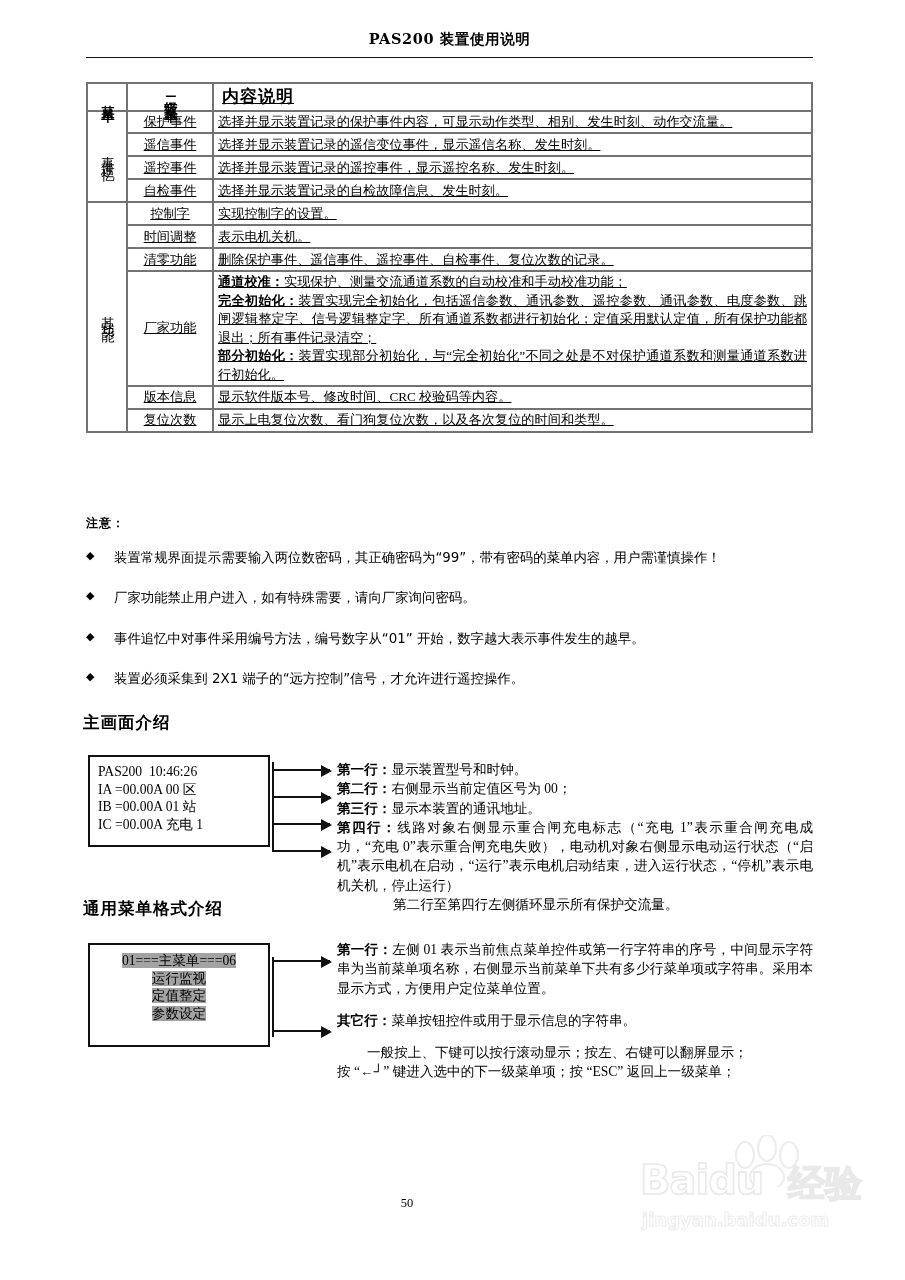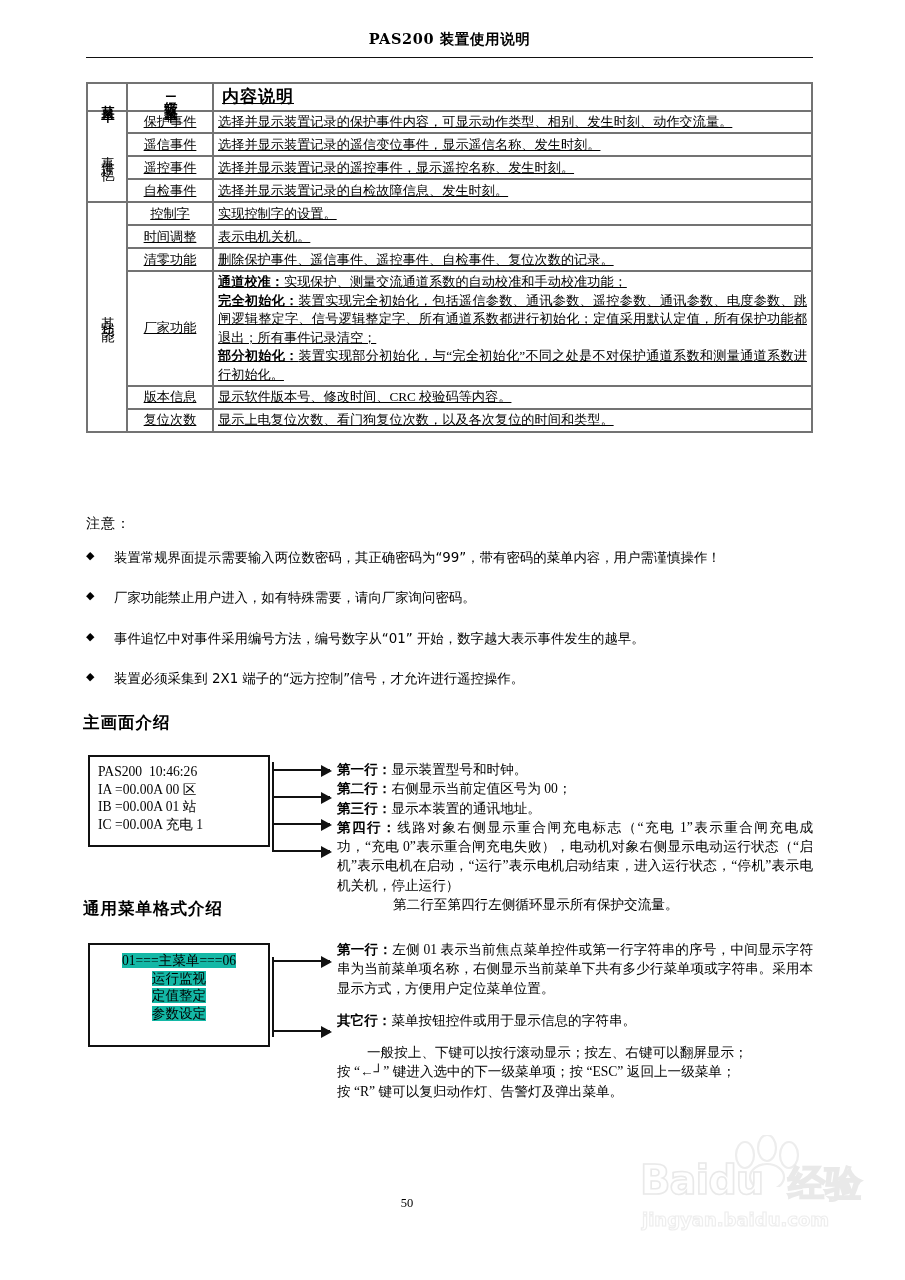--- a/index.html
+++ b/index.html
@@ -55,21 +55,21 @@
     font-size:13.4px;
     line-height:1.25;
   }
   .desc{padding-left:6px;text-align:justify;}
   .desc b{font-weight:700;}
   .rowsmall td{height:19px;}
 
   
   .notice-title{
     position:absolute;left:86px;top:515px;
-    font-size:14px;font-weight:400;
+    font-size:12px;font-weight:700;
     font-family:"DejaVu Sans","Liberation Sans",sans-serif;
     letter-spacing:1px;
   }
   .bullets{position:absolute;left:86px;top:548px;width:727px;}
   .bullet{
     display:flex;align-items:flex-start;
     margin-bottom:21px;
     font-size:13.4px;
     font-family:"DejaVu Sans","Liberation Sans",sans-serif;
   }
@@ -98,21 +98,21 @@
   #lcd1{left:88px;top:755px;width:182px;height:92px;}
   #lcd2{left:88px;top:943px;width:182px;height:104px;}
   .lcd-lines{
     font-family:"Liberation Serif","DejaVu Serif",serif;
     font-size:13.6px;
     line-height:1.30;
     padding:6px 12px 0 8px;
     white-space:pre;
   }
   #lcd2 .lcd-lines{padding:7px 0 0 0;text-align:center;}
-  #lcd2 .shade{background:#14b8a6;}
+  #lcd2 .shade{background:#a3a3a3;}
   #lcd2 .l1{letter-spacing:0px;}
 
   
   .arrow{
     position:absolute;height:0;
     border-top:2.4px solid #111;
   }
   .arrow:after{
     content:"";position:absolute;right:-2px;top:-6px;
     border-left:11px solid #111;
@@ -310,21 +310,20 @@
   <div class="arrow" style="left:272px;top:1030px;width:58px;"></div>
 
   <div class="expl" id="expl2">
       <div><span class="lbl">第一行：</span><span>左侧 01 表示当前焦点菜单控件或第一行字符串的序号，中间显示字符串为当前菜单项名称，右侧显示当前菜单下共有多少行菜单项或字符串。采用本显示方式，方便用户定位菜单位置。</span></div>
       <div class="gap"></div>
       <div><span class="lbl">其它行：</span><span>菜单按钮控件或用于显示信息的字符串。</span></div>
       <div class="gap"></div>
       <div>
         <span class="indent" style="text-indent: 30px;">一般按上、下键可以按行滚动显示；按左、右键可以翻屏显示；</span>
         <span style="display: block;"><span>按 “</span><span style="font-weight: 700;">←┘</span><span>” 键进入选中的下一级菜单项；按 “ESC” 返回上一级菜单；</span></span>
-        <span style="display: block;">按 “R” 键可以复归动作灯、告警灯及弹出菜单。</span>
       </div>
     </div>
 
   <div class="pageno">50</div>
 
   <div class="wm">
     <svg class="paw" width="95" height="52" viewBox="0 0 95 52">
       <ellipse cx="20" cy="20" rx="9" ry="13" fill="none" stroke="#ededed" stroke-width="2.2"></ellipse>
       <ellipse cx="42" cy="13" rx="9" ry="13" fill="none" stroke="#ededed" stroke-width="2.2"></ellipse>
       <ellipse cx="64" cy="20" rx="9" ry="13" fill="none" stroke="#ededed" stroke-width="2.2"></ellipse>

